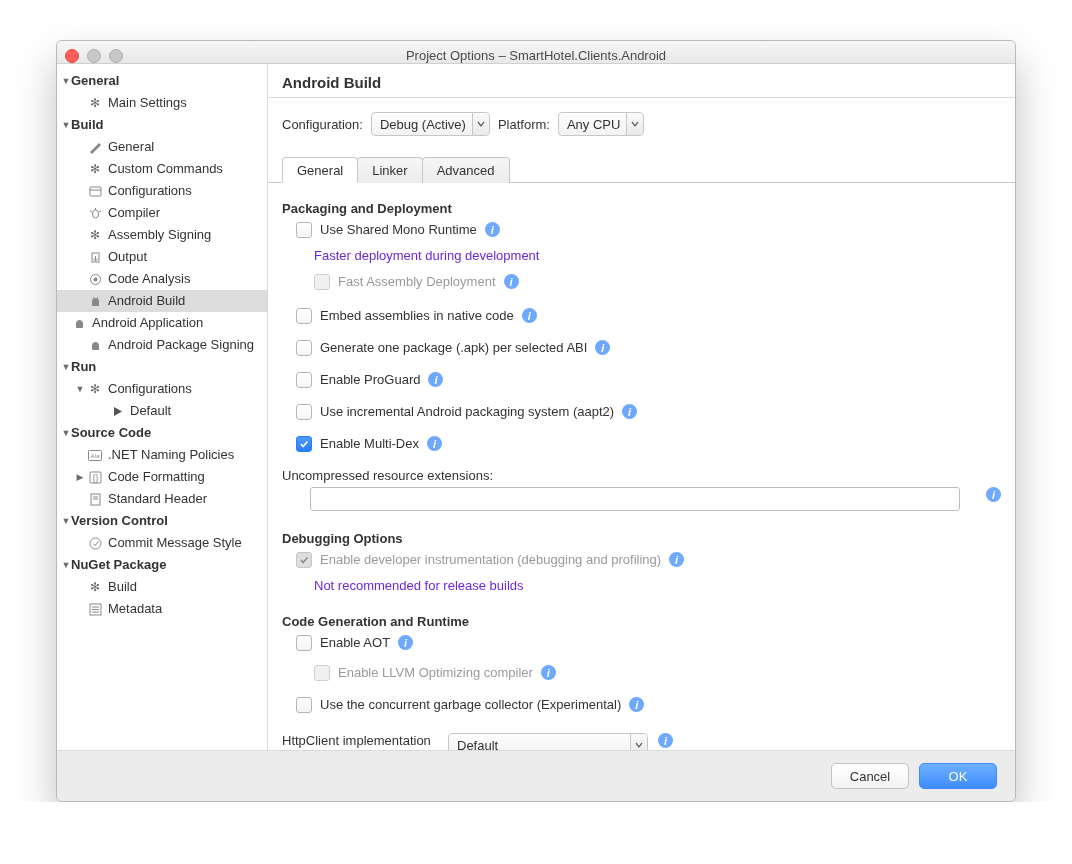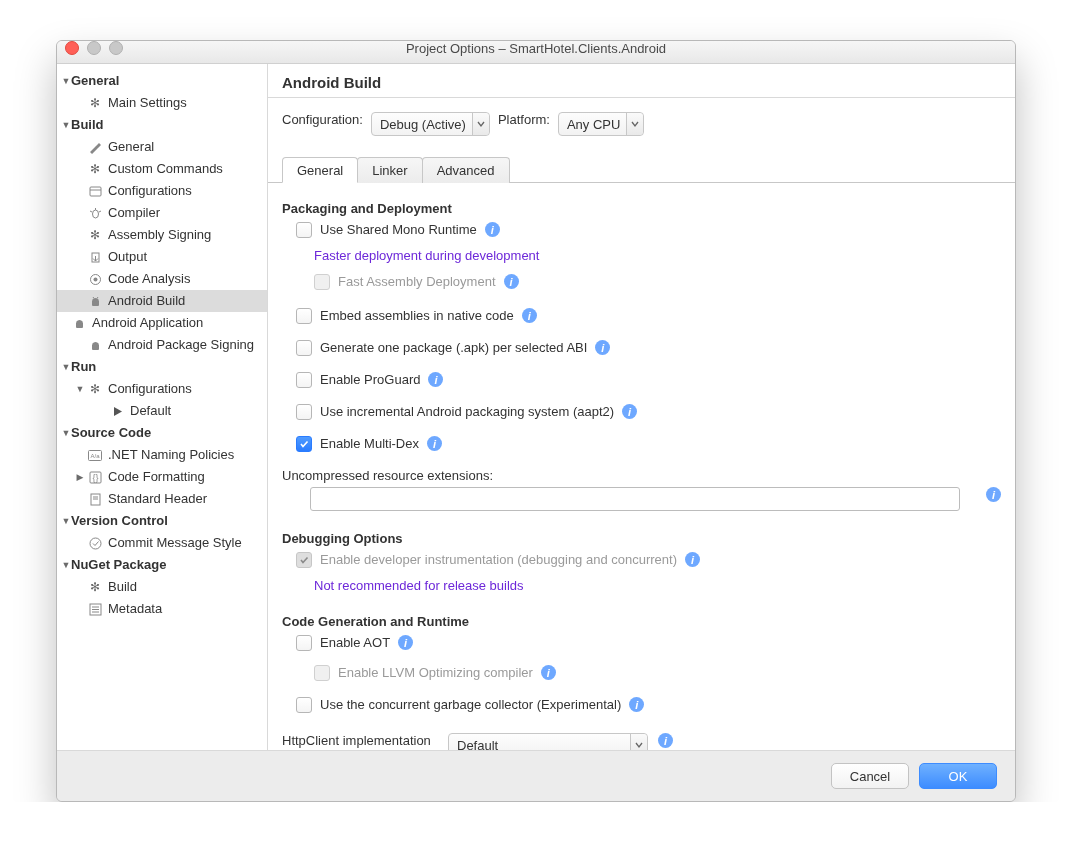--- a/index.html
+++ b/index.html
@@ -1,17 +1,17 @@
 <!DOCTYPE html>
 <html><head>
 <meta charset="utf-8">
 <style>
   html,body{margin:0;padding:0;background:transparent;font-family:-apple-system,BlinkMacSystemFont,"Helvetica Neue",Arial,sans-serif;font-size:13px;color:#333;}
   .window{width:958px;height:760px;margin:40px auto 0;border:1px solid #b8b8b8;border-radius:6px;background:#ececec;box-shadow:0 20px 40px rgba(0,0,0,.25);overflow:hidden;display:flex;flex-direction:column;}
-  .titlebar{height:22px;display:flex;align-items:flex-start;padding:0 8px;border-bottom:1px solid #d0d0d0;background:linear-gradient(#f6f6f6,#e8e8e8);position:relative;}
+  .titlebar{height:22px;display:flex;align-items:flex-end;padding:0 8px;border-bottom:1px solid #d0d0d0;background:linear-gradient(#f6f6f6,#e8e8e8);position:relative;}
   .tb-btns{display:flex;gap:8px;}
   .tb-btn{width:12px;height:12px;border-radius:50%;}
   .tb-close{background:#ff5f57;border:0.5px solid #e1493f;}
   .tb-min{background:#c8c8c8;border:0.5px solid #b0b0b0;}
   .tb-max{background:#c8c8c8;border:0.5px solid #b0b0b0;}
   .tb-title{position:absolute;left:0;right:0;text-align:center;font-size:13px;color:#4a4a4a;pointer-events:none;}
   .body{flex:1;display:flex;flex-direction:column;min-height:0;}
   .split{flex:1;display:flex;min-height:0;}
   .sidebar{width:210px;background:#fff;border-right:1px solid #d9d9d9;overflow:auto;padding:6px 0;}
   .tree ul{list-style:none;margin:0;padding:0;}
@@ -19,21 +19,21 @@
   .node{display:flex;align-items:center;height:22px;padding-right:8px;cursor:default;white-space:nowrap;}
   .node.selected{background:#dcdcdc;}
   .disclose{width:10px;text-align:center;font-size:9px;color:#6b6b6b;flex:0 0 10px;}
   .disclose.spacer{visibility:hidden;}
   .ic{width:16px;height:16px;margin:0 5px 0 2px;display:inline-flex;align-items:center;justify-content:center;color:#6b6b6b;font-size:12px;flex:0 0 16px;}
   .label{font-size:13px;color:#333;}
   .grp>.node{font-weight:600;}
   .content{flex:1;background:#fff;display:flex;flex-direction:column;min-height:0;}
   .heading{font-size:15px;font-weight:700;padding:10px 14px 6px;}
   .hr{height:1px;background:#d9d9d9;}
-  .cfgbar{display:flex;align-items:flex-start;gap:8px;padding:14px 14px 20px;}
+  .cfgbar{display:flex;align-items:center;gap:8px;padding:14px 14px 20px;}
   .cfglabel{font-size:13px;}
   .select{display:inline-flex;align-items:center;background:linear-gradient(#fdfdfd,#f2f2f2);border:1px solid #c7c7c7;border-radius:4px;height:22px;padding:0 0 0 8px;font-size:13px;}
   .select .sval{padding-right:6px;}
   .select .sbtn{width:16px;height:100%;border-left:1px solid #c7c7c7;display:flex;align-items:center;justify-content:center;background:linear-gradient(#fafafa,#e9e9e9);border-radius:0 4px 4px 0;}
   .select .sbtn svg{width:8px;height:8px;}
   .tabbar{display:flex;padding:0 14px;border-bottom:1px solid #c7c7c7;gap:0;}
   .tab{padding:5px 14px 4px;font-size:13px;border:1px solid #c7c7c7;border-bottom:none;background:linear-gradient(#f6f6f6,#ececec);position:relative;top:1px;border-radius:4px 4px 0 0;margin-right:-1px;}
   .tab.active{background:#fff;border-bottom:1px solid #fff;z-index:1;}
   .scroll{flex:1;overflow:auto;padding:8px 14px 14px;font-size:13px;}
   .sect{font-weight:700;margin:10px 0 6px;}
@@ -427,21 +427,21 @@
             <span class="info">i</span>
           </div>
 
           <div class="sect" style="margin-top:18px">Debugging Options</div>
           <div class="row ind1">
             <span class="cbx disabled checked">
                 <svg viewBox="0 0 10 10">
                   <path d="M2 5 L4 7.5 L8.5 2.5" fill="none" stroke="#8a8a8a" stroke-width="1.6"></path>
                 </svg>
               </span>
-            <span class="opt disabled">Enable developer instrumentation (debugging and concurrent)</span>
+            <span class="opt disabled">Enable developer instrumentation (debugging and profiling)</span>
             <span class="info">i</span>
           </div>
           <div class="row ind2">
               <span class="hint">Not recommended for release builds</span>
             </div>
 
           <div class="sect" style="margin-top:10px">Code Generation and Runtime</div>
           <div class="row ind1">
             <span class="cbx"></span>
             <span class="opt">Enable AOT</span>

